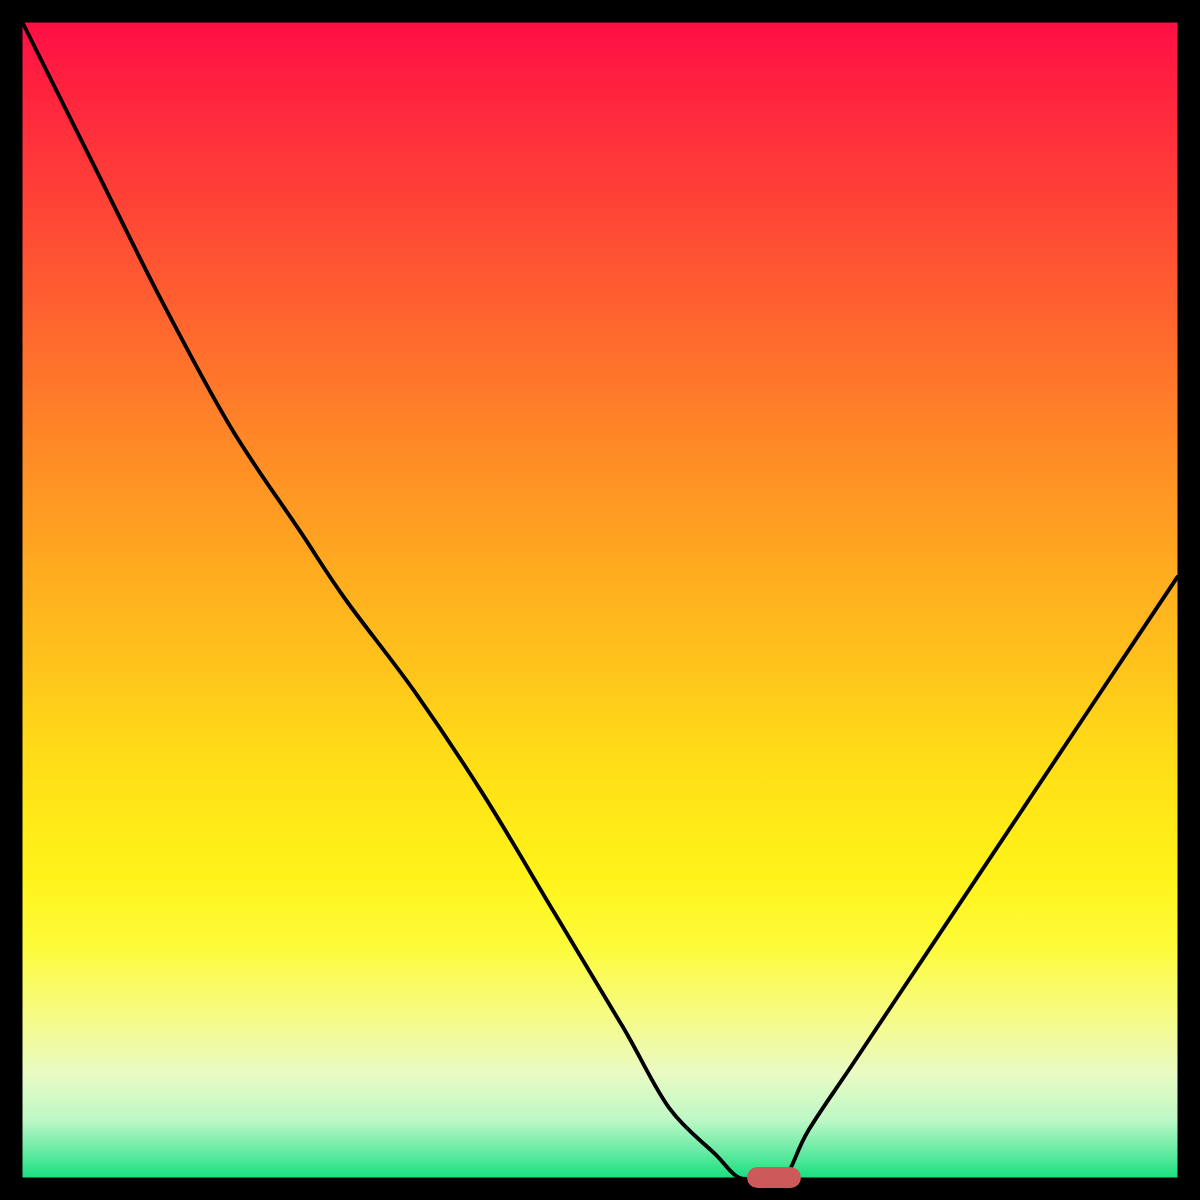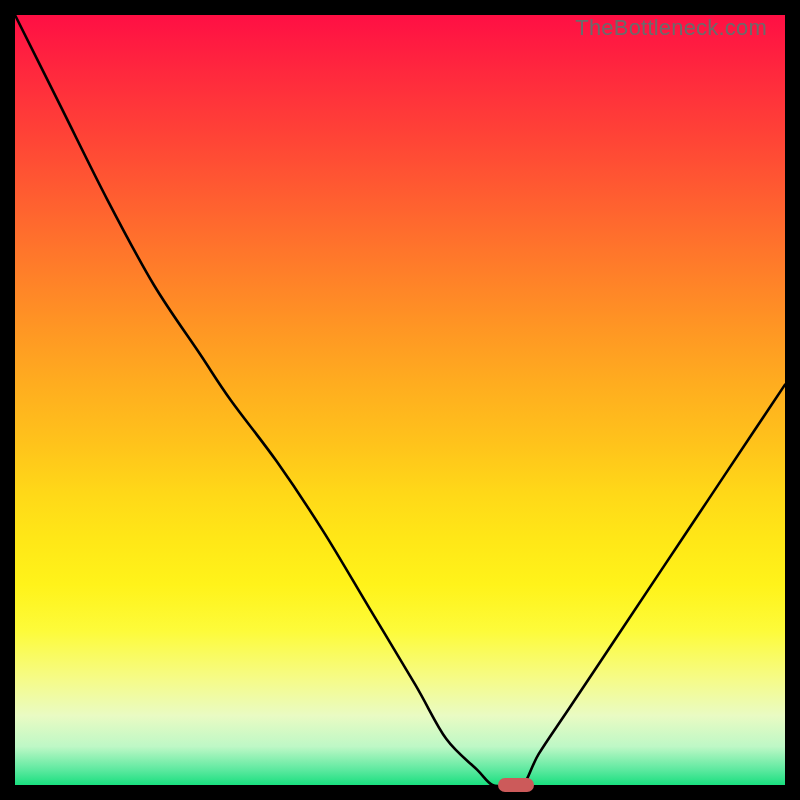--- a/index.html
+++ b/index.html
@@ -70,21 +70,20 @@
     background: #cc5a5a;
     transform: translate(-50%, -50%);
   }
 </style>
 </head>
 <body>
 
 <div class="frame">
   <div class="plot">
 
-    <div class="watermark">TheBottleneck.com</div>
 
     <svg class="curve" viewBox="0 0 770 770" preserveAspectRatio="none">
       <path fill="none" stroke="#000000" stroke-width="2.6" stroke-linecap="round" d="M 0 0 C 7.699999999999999 15.399999999999997, 30.799999999999997 61.59999999999998, 46.199999999999996 92.39999999999998 C 61.599999999999994 123.19999999999997, 76.99999999999999 155.28333333333327, 92.39999999999999 184.79999999999995 C 107.8 214.31666666666663, 123.19999999999999 243.83333333333334, 138.6 269.5 C 154 295.1666666666667, 171.96666666666664 319.54999999999995, 184.79999999999998 338.79999999999995 C 197.63333333333333 358.04999999999995, 202.76666666666668 367.0333333333333, 215.60000000000002 385 C 228.43333333333337 402.9666666666667, 246.4 424.78333333333336, 261.8 446.6 C 277.2 468.4166666666667, 292.6 491.51666666666665, 308 515.9 C 323.4 540.2833333333333, 338.79999999999995 567.2333333333333, 354.2 592.9 C 369.6 618.5666666666666, 387.5666666666667 648.0833333333333, 400.40000000000003 669.9 C 413.23333333333335 691.7166666666667, 420.9333333333334 709.6833333333333, 431.20000000000005 723.8 C 441.4666666666667 737.9166666666666, 454.3 746.9, 462 754.6 C 469.7 762.3000000000001, 472.26666666666665 767.4333333333334, 477.4 770 C 482.5333333333333 772.5666666666666, 487.6666666666667 770, 492.8 770 C 497.93333333333334 770, 503.0666666666667 775.1333333333333, 508.20000000000005 770 C 513.3333333333334 764.8666666666667, 515.9000000000001 752.0333333333334, 523.6 739.2 C 531.3 726.3666666666667, 541.5666666666666 712.25, 554.4 693 C 567.2333333333333 673.75, 585.2 646.8000000000001, 600.6 623.7 C 616 600.6, 631.4 577.5, 646.8 554.4 C 662.1999999999999 531.3, 677.6 508.20000000000005, 693 485.1 C 708.4 462, 726.3666666666666 435.05, 739.1999999999999 415.8 C 752.0333333333333 396.55, 764.8666666666667 377.29999999999995, 770 369.59999999999997"></path>
     </svg>
 
     <div class="marker" style="left: 500.5px; top: 770px; background: rgb(204, 90, 90);"></div>
 
   </div>
 </div>
 

